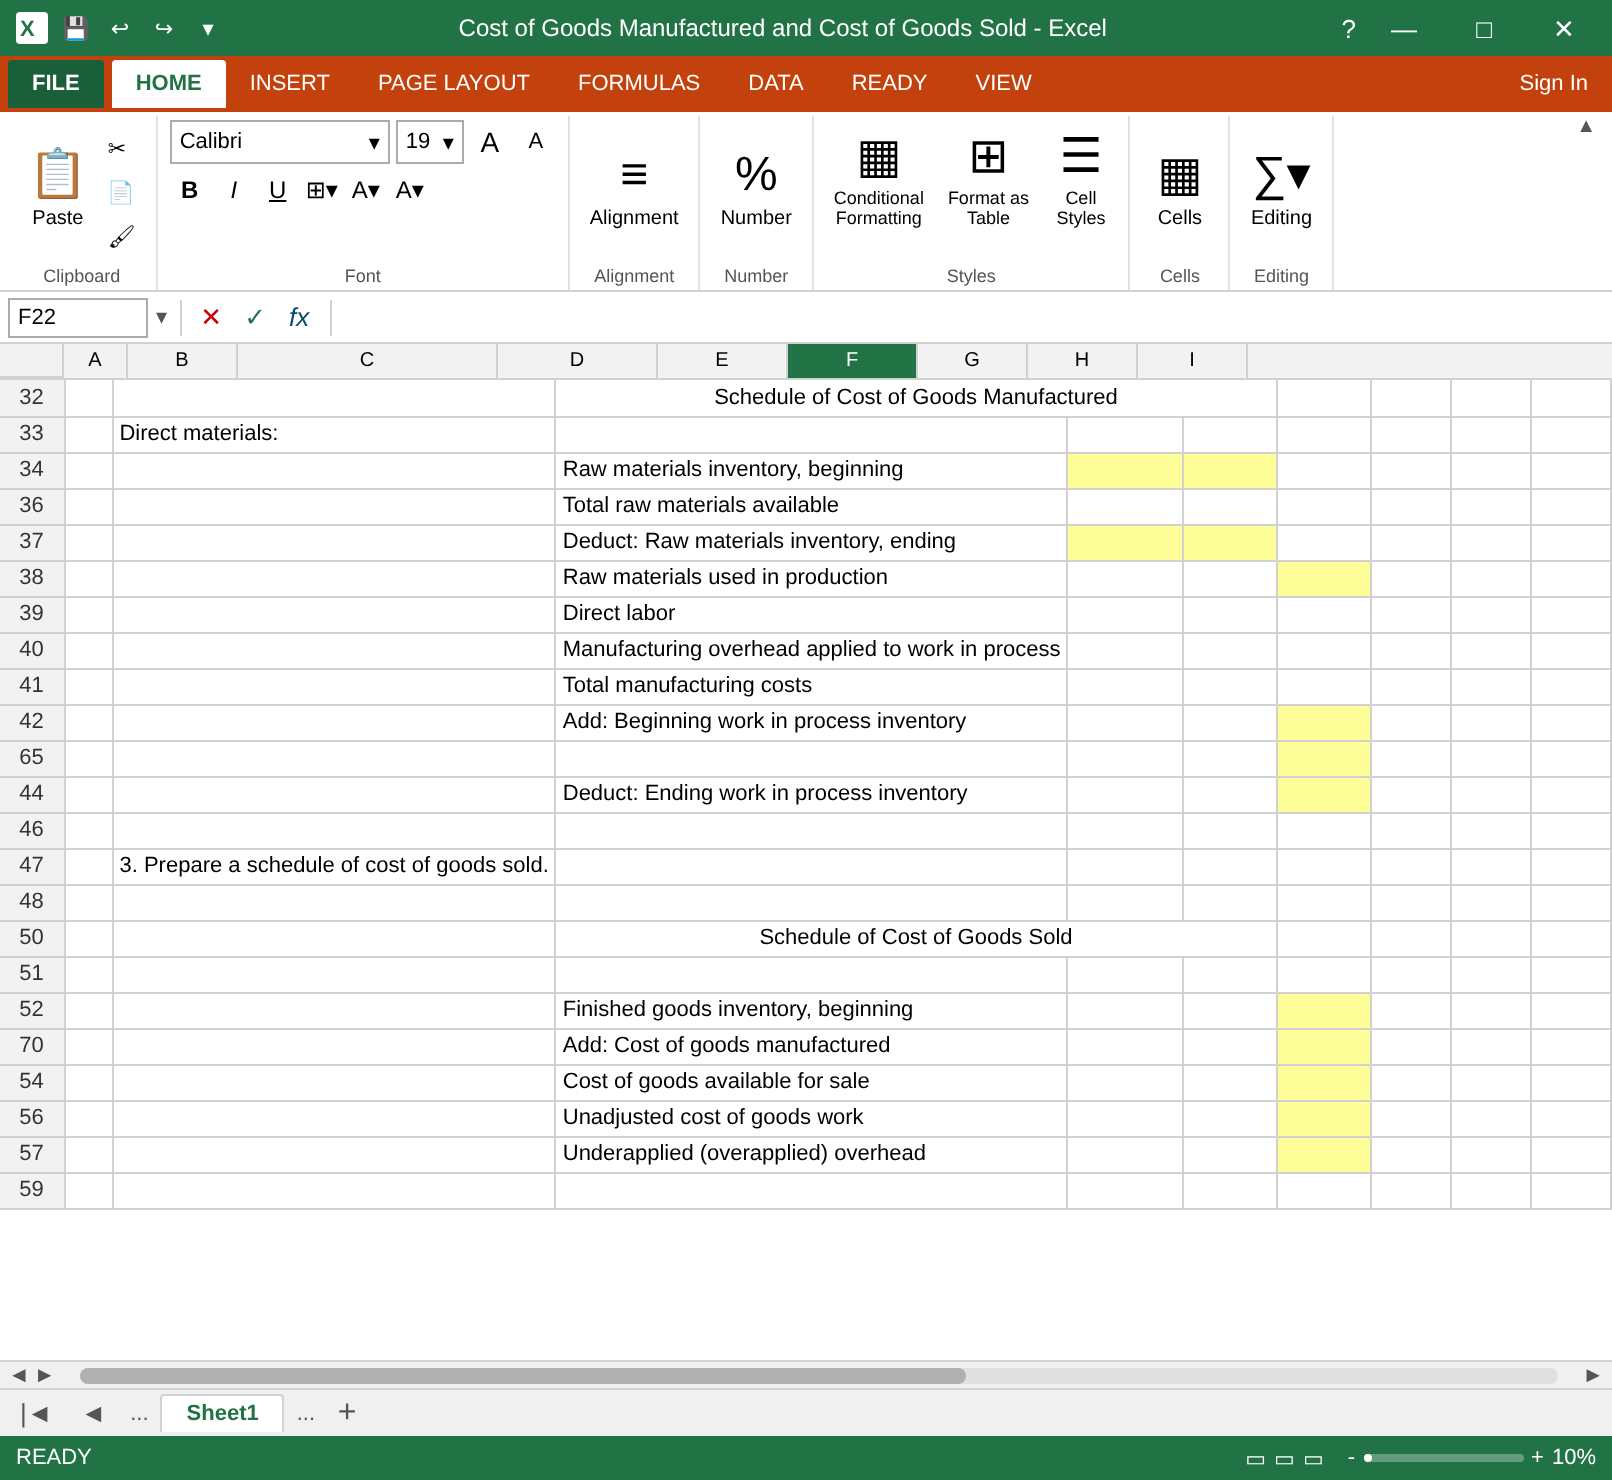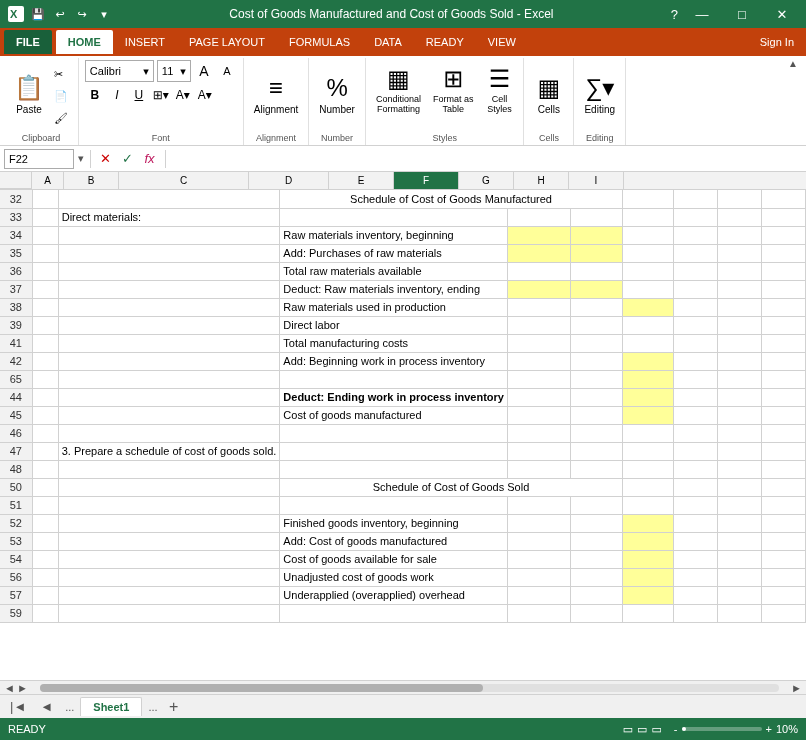--- a/index.html
+++ b/index.html
@@ -112,21 +112,21 @@
     .font-box {
       border: 1px solid #ababab;
       height: 22px;
       padding: 0 4px;
       font-size: 11px;
       background: white;
       cursor: pointer;
       display: flex;
       align-items: center;
     }
-    .font-name-box { width: 69px; }
+    .font-name-box { width: 110px; }
     .font-size-box { width: 34px; }
     .format-btn {
       width: 20px; height: 20px;
       display: flex; align-items: center; justify-content: center;
       cursor: pointer; border-radius: 2px; font-size: 12px;
     }
     .bold { font-weight: bold; }
     .italic { font-style: italic; }
     .underline { text-decoration: underline; }
 
@@ -314,21 +314,21 @@
   </div>
 
   <div class="ribbon-group">
     <div class="ribbon-group-content" style="flex-direction:column; gap:3px;">
       <div class="font-row1">
         <div class="font-box font-name-box">
           <span>Calibri</span>
           <span style="margin-left:auto;">▾</span>
         </div>
         <div class="font-box font-size-box">
-          <span>11</span>
+          <span>19</span>
           <span style="margin-left:auto;">▾</span>
         </div>
         <div class="format-btn" style="font-size:14px;">A</div>
         <div class="format-btn" style="font-size:11px;">A</div>
       </div>
       <div class="font-row2">
         <div class="format-btn bold">B</div>
         <div class="format-btn italic">I</div>
         <div class="format-btn underline">U</div>
         <div class="format-btn">⊞▾</div>
@@ -402,21 +402,21 @@
 
   <div class="ribbon-expand">▲</div>
 </div>
 
 <div class="formula-bar">
   <div class="name-box">F22</div>
   <span style="color:#555;font-size:11px;cursor:pointer;">▾</span>
   <div class="formula-separator"></div>
   <div class="formula-btn" style="color:#c00;">✕</div>
   <div class="formula-btn" style="color:#217346;">✓</div>
-  <div class="formula-btn" style="color:#be185d; font-style:italic;">fx</div>
+  <div class="formula-btn" style="color:#0c4a6e; font-style:italic;">fx</div>
   <div class="formula-separator"></div>
   <input class="formula-input" type="text" value="" style="">
 </div>
 
 <div style="display:flex; flex-direction:column; height: calc(740px - 28px - 28px - 90px - 26px - 24px - 22px); overflow:hidden;">
 
   <div class="col-header-row">
     <div class="corner-cell"></div>
     <div class="col-header" style="width:32px;min-width:32px;">A</div>
     <div class="col-header" style="width:55px;min-width:55px;">B</div>
@@ -472,32 +472,20 @@
             <td style="width: 55px;"></td>
             <td style="width: 130px;">Raw materials inventory, beginning</td>
             <td class="cell-yellow" style="width: 80px;"></td>
             <td class="cell-yellow" style="width: 65px;"></td>
             <td style="width: 65px;"></td>
             <td style="width: 55px;"></td>
             <td style="width: 55px;"></td>
             <td style="width: 55px;"></td>
           </tr>
           <tr>
-            <td class="row-num">35</td>
-            <td style="width: 32px;"></td>
-            <td style="width: 55px;"></td>
-            <td style="width: 130px;">Add: Purchases of raw materials</td>
-            <td class="cell-yellow" style="width: 80px;"></td>
-            <td class="cell-yellow" style="width: 65px;"></td>
-            <td style="width: 65px;"></td>
-            <td style="width: 55px;"></td>
-            <td style="width: 55px;"></td>
-            <td style="width: 55px;"></td>
-          </tr>
-          <tr>
             <td class="row-num">36</td>
             <td style="width: 32px;"></td>
             <td style="width: 55px;"></td>
             <td style="width: 130px;">Total raw materials available</td>
             <td style="width: 80px;"></td>
             <td style="width: 65px;"></td>
             <td style="width: 65px;"></td>
             <td style="width: 55px;"></td>
             <td style="width: 55px;"></td>
             <td style="width: 55px;"></td>
@@ -532,20 +520,32 @@
             <td style="width: 55px;"></td>
             <td style="width: 130px;">Direct labor</td>
             <td style="width: 80px;"></td>
             <td style="width: 65px;"></td>
             <td style="width: 65px;"></td>
             <td style="width: 55px;"></td>
             <td style="width: 55px;"></td>
             <td style="width: 55px;"></td>
           </tr>
           <tr>
+            <td class="row-num">40</td>
+            <td style="width: 32px;"></td>
+            <td style="width: 55px;"></td>
+            <td style="width: 130px;">Manufacturing overhead applied to work in process</td>
+            <td style="width: 80px;"></td>
+            <td style="width: 65px;"></td>
+            <td style="width: 65px;"></td>
+            <td style="width: 55px;"></td>
+            <td style="width: 55px;"></td>
+            <td style="width: 55px;"></td>
+          </tr>
+          <tr>
             <td class="row-num">41</td>
             <td style="width: 32px;"></td>
             <td style="width: 55px;"></td>
             <td style="width: 130px;">Total manufacturing costs</td>
             <td style="width: 80px;"></td>
             <td style="width: 65px;"></td>
             <td style="width: 65px;"></td>
             <td style="width: 55px;"></td>
             <td style="width: 55px;"></td>
             <td style="width: 55px;"></td>
@@ -571,33 +571,21 @@
             <td style="width: 65px;"></td>
             <td class="cell-yellow" style="width: 65px;"></td>
             <td style="width: 55px;"></td>
             <td style="width: 55px;"></td>
             <td style="width: 55px;"></td>
           </tr>
           <tr>
             <td class="row-num">44</td>
             <td style="width: 32px;"></td>
             <td style="width: 55px;"></td>
-            <td style="width: 130px; font-weight: bold;">Deduct: Ending work in process inventory</td>
-            <td style="width: 80px;"></td>
-            <td style="width: 65px;"></td>
-            <td class="cell-yellow" style="width: 65px;"></td>
-            <td style="width: 55px;"></td>
-            <td style="width: 55px;"></td>
-            <td style="width: 55px;"></td>
-          </tr>
-          <tr>
-            <td class="row-num">45</td>
-            <td style="width: 32px;"></td>
-            <td style="width: 55px;"></td>
-            <td style="width: 130px;">Cost of goods manufactured</td>
+            <td style="width: 130px;">Deduct: Ending work in process inventory</td>
             <td style="width: 80px;"></td>
             <td style="width: 65px;"></td>
             <td class="cell-yellow" style="width: 65px;"></td>
             <td style="width: 55px;"></td>
             <td style="width: 55px;"></td>
             <td style="width: 55px;"></td>
           </tr>
           <tr>
             <td class="row-num">46</td>
             <td style="width: 32px;"></td>
@@ -662,21 +650,21 @@
             <td style="width: 55px;"></td>
             <td style="width: 130px;">Finished goods inventory, beginning</td>
             <td style="width: 80px;"></td>
             <td style="width: 65px;"></td>
             <td class="cell-yellow" style="width: 65px;"></td>
             <td style="width: 55px;"></td>
             <td style="width: 55px;"></td>
             <td style="width: 55px;"></td>
           </tr>
           <tr>
-            <td class="row-num">53</td>
+            <td class="row-num">70</td>
             <td style="width: 32px;"></td>
             <td style="width: 55px;"></td>
             <td style="width: 130px;">Add: Cost of goods manufactured</td>
             <td style="width: 80px;"></td>
             <td style="width: 65px;"></td>
             <td class="cell-yellow" style="width: 65px;"></td>
             <td style="width: 55px;"></td>
             <td style="width: 55px;"></td>
             <td style="width: 55px;"></td>
           </tr>

